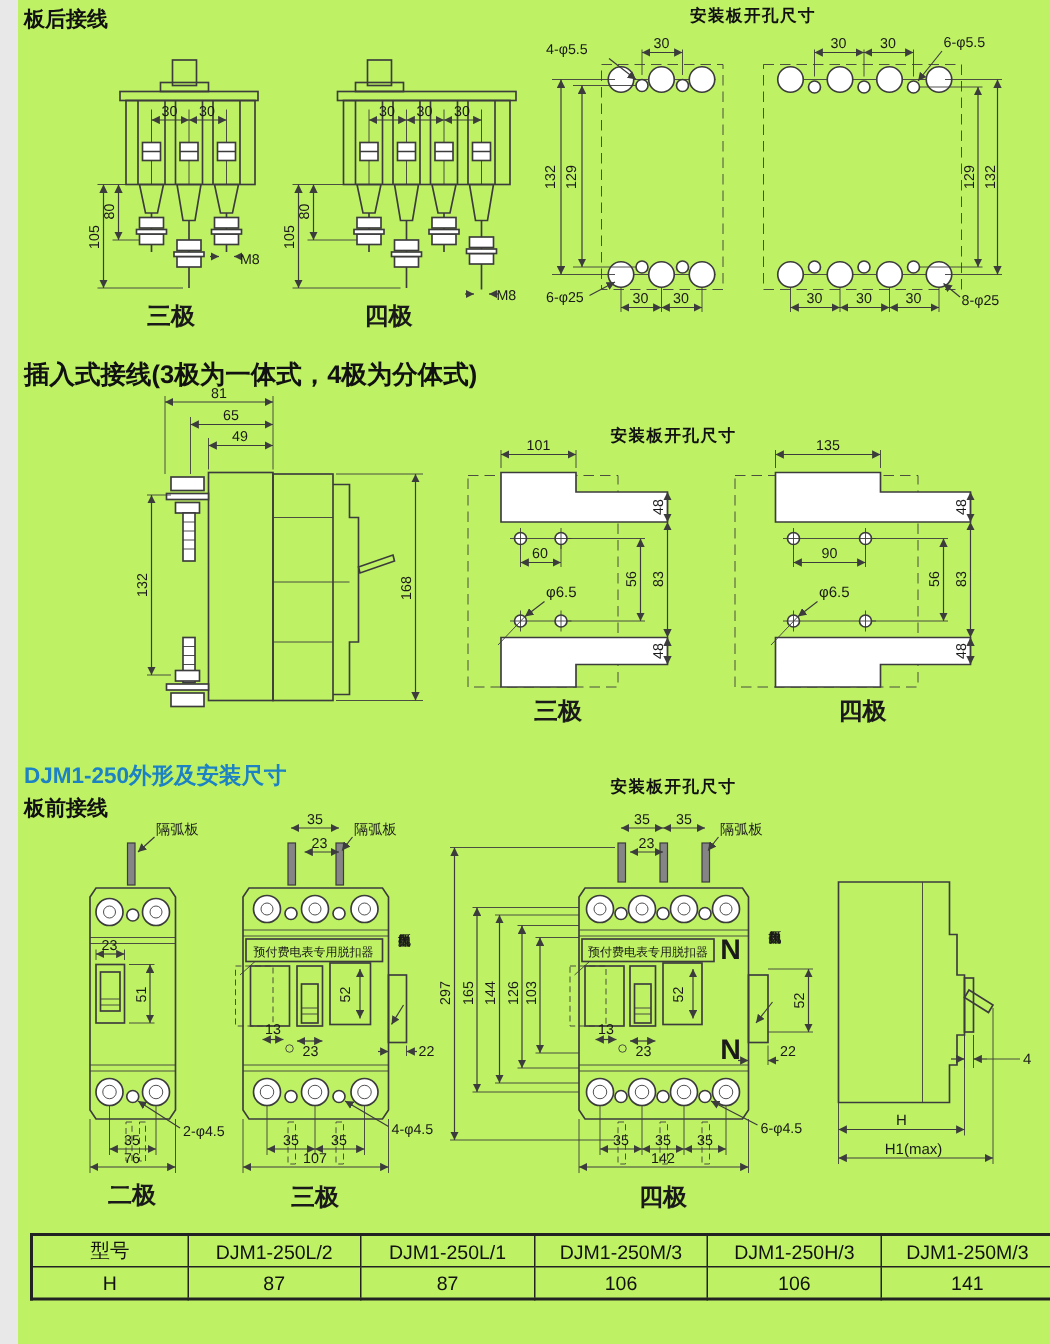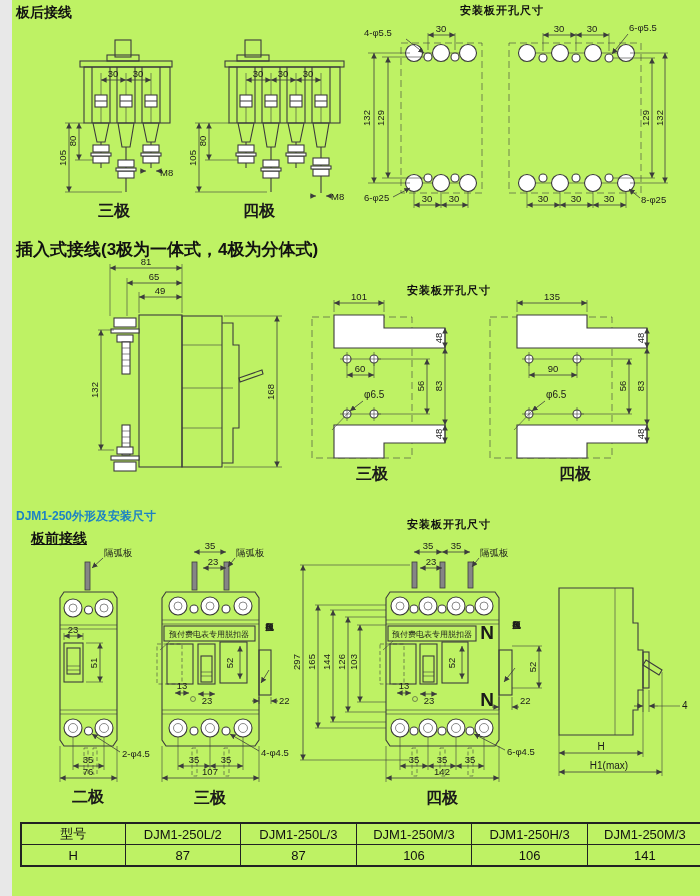--- a/index.html
+++ b/index.html
@@ -1,20 +1,20 @@
 <!DOCTYPE html>
 <html><head>
 <meta charset="utf-8">
 <style>
   html,body{margin:0;padding:0;background:#e8e8e8;}
   #page{position:relative;width:700px;height:896px;background:#bef264;overflow:hidden;
         font-family:"Liberation Sans","DejaVu Sans",sans-serif;color:#222;margin-left:12px;}
   .htitle{position:absolute;font-weight:bold;font-size:14px;color:#111;white-space:nowrap;}
   .htitle.big{font-size:11px;letter-spacing:1px;}
-  .htitle.blue{color:#1d82c4;font-size:12px;}
+  .htitle.blue{color:#1d82c4;font-size:15px;}
   svg{position:absolute;left:0;}
   svg text{font-family:"Liberation Sans","DejaVu Sans",sans-serif;fill:#1a1a1a;}
   .ln{fill:none;stroke:#3c3c3c;stroke-width:1.1;}
   .lnw{fill:#ffffff;stroke:#3c3c3c;stroke-width:1.1;}
   .th{fill:none;stroke:#3c3c3c;stroke-width:0.6;}
   .dm{fill:none;stroke:#3c3c3c;stroke-width:0.8;}
   .dash{stroke-dasharray:7 4;}
   .dash2{stroke-dasharray:4 2.5;}
   .bar{fill:#858585;stroke:#3c3c3c;stroke-width:0.8;}
   .t9{font-size:9.5px;}
@@ -32,21 +32,21 @@
 </head>
 <body>
 
 <div id="page">
 
   <div class="htitle" style="left:4px;top:4px;">板后接线</div>
   <div class="htitle big" style="left:448px;top:3px;">安装板开孔尺寸</div>
   <div class="htitle" style="left:4px;top:238px;font-size:17px;">插入式接线(3极为一体式，4极为分体式)</div>
   <div class="htitle big" style="left:395px;top:283px;">安装板开孔尺寸</div>
   <div class="htitle blue" style="left:4px;top:508px;">DJM1-250外形及安装尺寸</div>
-  <div class="htitle" style="left:19px;top:530px;text-decoration:underline;">板前接线</div>
+  <div class="htitle" style="left:4px;top:530px;">板前接线</div>
   <div class="htitle big" style="left:395px;top:517px;">安装板开孔尺寸</div>
 
   <svg style="top:0;" width="700" height="232" viewBox="0 0 700 232">
     <defs>
       <marker id="arrA" viewBox="0 0 7 7" refX="7" refY="3.5" markerWidth="7" markerHeight="7" orient="auto-start-reverse">
         <path d="M0,0L7,3.5L0,7z" fill="#3c3c3c"></path>
       </marker>
     </defs>
 
     <g>
@@ -534,21 +534,21 @@
         <col>
         <col>
         <col>
         <col>
         <col>
     </colgroup>
     <tbody>
         <tr>
       <td>型号</td>
       <td>DJM1-250L/2</td>
-      <td>DJM1-250L/3</td>
+      <td>DJM1-250L/1</td>
       <td>DJM1-250M/3</td>
       <td>DJM1-250H/3</td>
       <td>DJM1-250M/3</td>
     </tr>
     <tr>
       <td>H</td>
       <td>87</td>
       <td>87</td>
       <td>106</td>
       <td>106</td>

